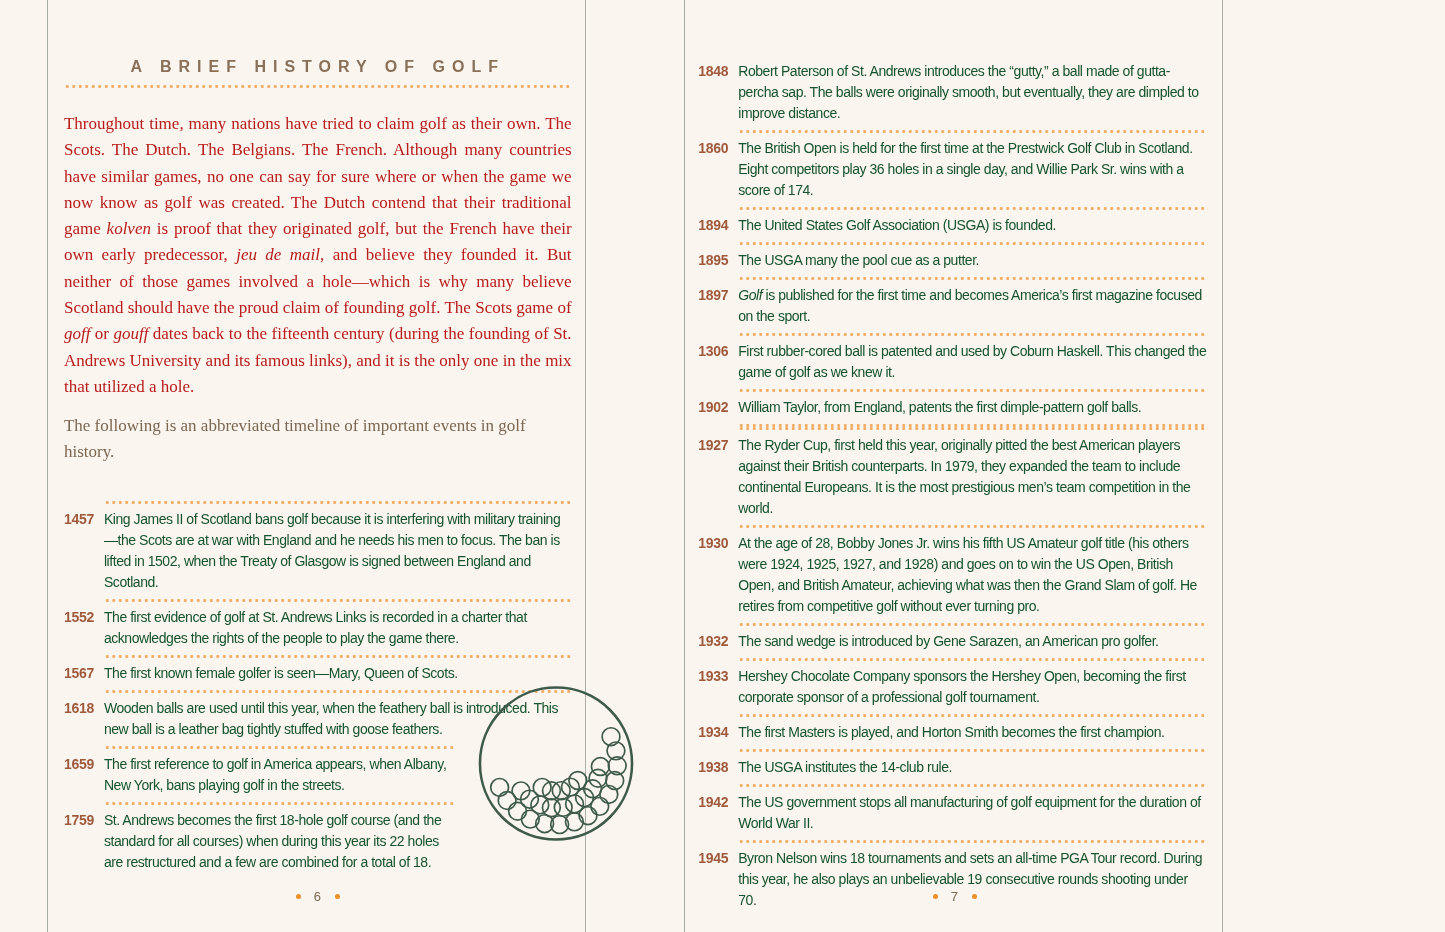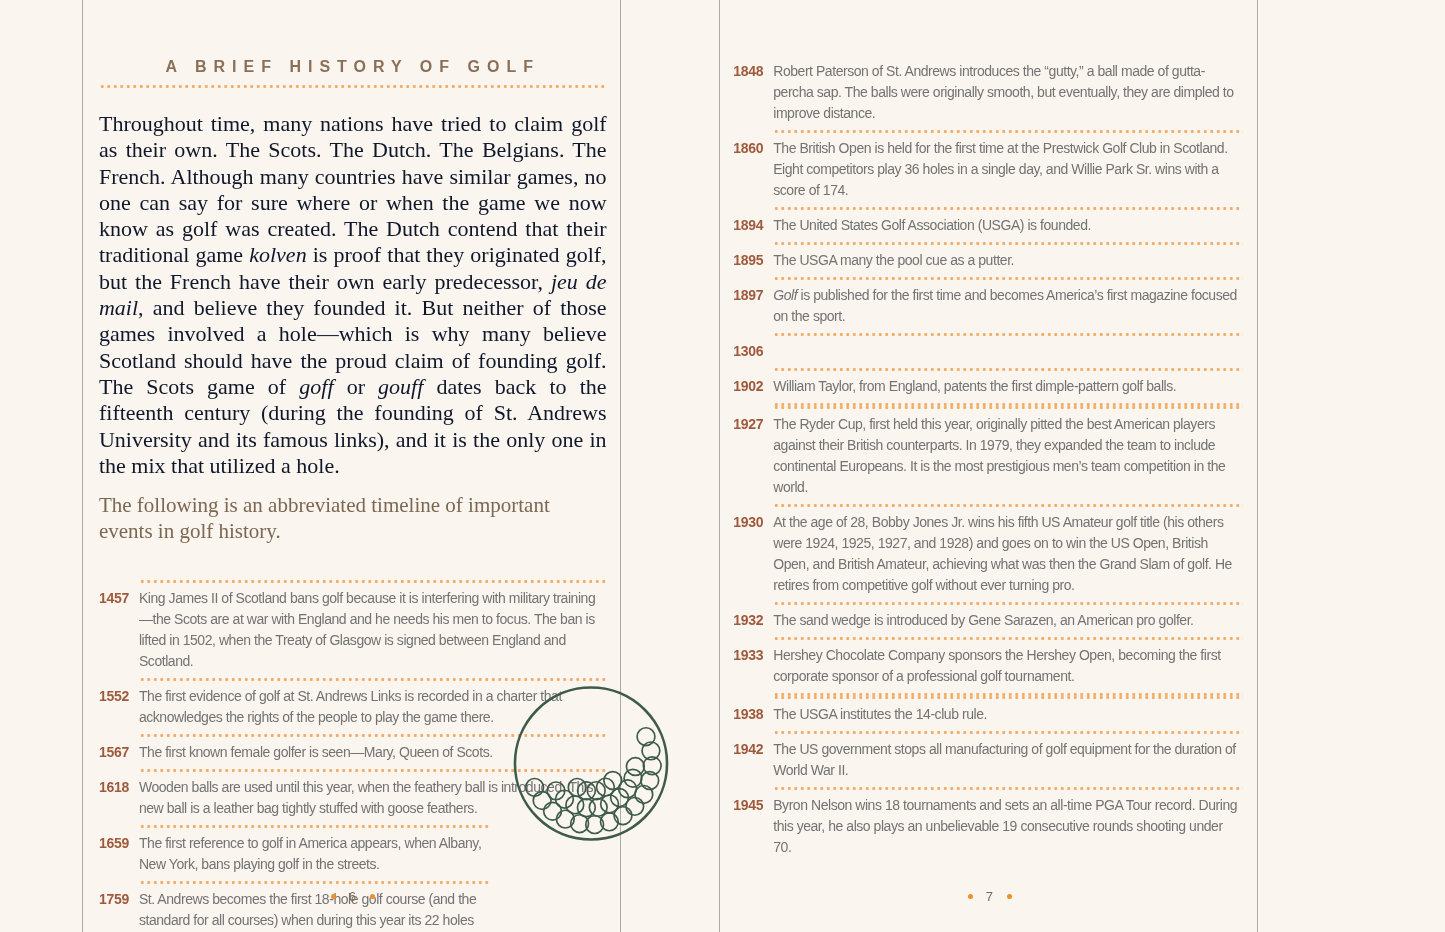--- a/index.html
+++ b/index.html
@@ -1,46 +1,46 @@
 <!DOCTYPE html>
 <html><head>
 <meta charset="utf-8">
 <style>
   * { margin:0; padding:0; box-sizing:border-box; }
   html,body { width:1445px; height:932px; overflow:hidden; background:#faf5ee;
               font-family:"Liberation Sans", sans-serif; }
-  .spread { display:flex; width:1226px; height:932px;margin-left:35px; }
+  .spread { display:flex; width:1226px; height:932px; }
   .spacer-l { width:53px; }
   .spacer-r { flex:1; }
   .gutter { width:108px; }
   .rail { width:5px;
           background:linear-gradient(to right,#a9ada3 0 1px,transparent 1px 4px,#a9ada3 4px 5px); }
   .page { position:relative; height:932px; }
   .page-left  { width:604px; padding:0 13px; }
   .page-right { width:604px; padding:56px 14px 16px 10px; }
 
   .title { margin-top:58px; text-align:center; font-weight:bold; font-size:16px;
            letter-spacing:7px; color:#8a7059; }
   .dotline { height:3px; margin-top:9px;
              background-image:radial-gradient(circle,#f1ab62 1.3px,transparent 1.6px);
              background-size:6.5px 3px; background-repeat:repeat-x; background-position:0 50%; }
-  .intro { margin-top:23px; font-family:"Liberation Serif", serif; font-size:22px;
-           line-height:26.3px; color:#0f172a; text-align:justify; }
-  .following { margin-top:13px; font-family:"Liberation Serif", serif; font-size:21px;
+  .intro { margin-top:23px; font-family:"Liberation Serif", serif; font-size:17px;
+           line-height:26.3px; color:#b91c1c; text-align:justify; }
+  .following { margin-top:13px; font-family:"Liberation Serif", serif; font-size:17px;
                line-height:26px; color:#7c6753; }
   .it { font-style:italic; }
 
   .timeline { margin-top:36px; }
   .timeline .dotline { margin:0 0 0 40px; }
   .timeline .dotline.short { width:350px; }
   .page-right .timeline { margin-top:0; }
   .entry { display:flex; padding:5px 0 6px 0; }
   .year { flex:0 0 40px; font-weight:bold; font-size:14px; line-height:21px;
           color:#9f5a3d; letter-spacing:-0.3px; }
-  .etext { font-size:14px; line-height:21px; color:#737373; letter-spacing:-0.45px; }
+  .etext { font-size:14px; line-height:21px; color:#14532d; letter-spacing:-0.45px; }
   .etext.narrow { max-width:345px; }
 
   .golfball { position:absolute; left:426px; top:683px; width:158px; height:163px; }
   .golfball svg { width:100%; height:100%; }
   .golfball circle { fill:none; stroke:#3d5a4b; }
 
   .pagenum { position:absolute; bottom:28px; left:0; right:0; display:flex;
              justify-content:center; align-items:center; gap:13px; }
   .pagenum .num { font-size:13px; color:#7c6a52; letter-spacing:1px; }
   .pagenum .dot { width:5px; height:5px; border-radius:50%; background:#ee8f27; }
@@ -161,20 +161,21 @@
         <p class="etext">The USGA many the pool cue as a putter.</p>
       </div>
       <div class="dotline"></div>
       <div class="entry">
         <span class="year">1897</span>
         <p class="etext"><span class="it">Golf</span><span> is published for the first time and becomes America’s first magazine focused on the sport.</span></p>
       </div>
       <div class="dotline"></div>
       <div class="entry">
         <span class="year">1306</span>
+        <p class="etext">First rubber-cored ball is patented and used by Coburn Haskell. This changed the game of golf as we knew it.</p>
       </div>
       <div class="dotline"></div>
       <div class="entry">
         <span class="year">1902</span>
         <p class="etext">William Taylor, from England, patents the first dimple-pattern golf balls.</p>
       </div>
       <div class="dotline"></div>
       <div class="dotline"></div>
       <div class="entry">
         <span class="year">1927</span>
@@ -189,20 +190,24 @@
       <div class="entry">
         <span class="year">1932</span>
         <p class="etext">The sand wedge is introduced by Gene Sarazen, an American pro golfer.</p>
       </div>
       <div class="dotline"></div>
       <div class="entry">
         <span class="year">1933</span>
         <p class="etext">Hershey Chocolate Company sponsors the Hershey Open, becoming the first corporate sponsor of a professional golf tournament.</p>
       </div>
       <div class="dotline"></div>
+      <div class="entry">
+        <span class="year">1934</span>
+        <p class="etext">The first Masters is played, and Horton Smith becomes the first champion.</p>
+      </div>
       <div class="dotline"></div>
       <div class="entry">
         <span class="year">1938</span>
         <p class="etext">The USGA institutes the 14-club rule.</p>
       </div>
       <div class="dotline"></div>
       <div class="entry">
         <span class="year">1942</span>
         <p class="etext">The US government stops all manufacturing of golf equipment for the duration of World War II.</p>
       </div>

